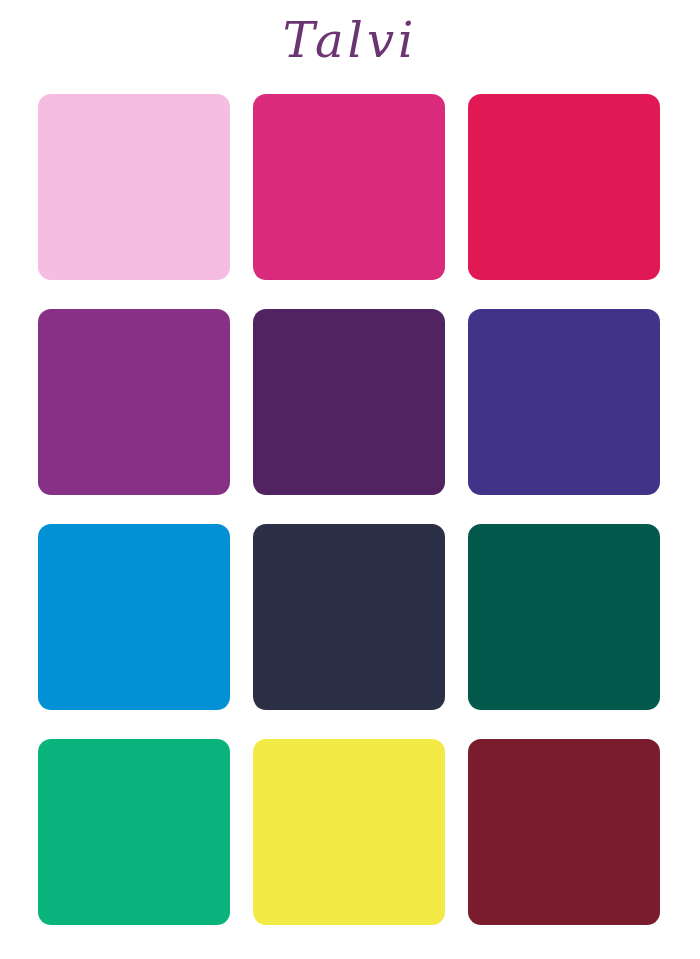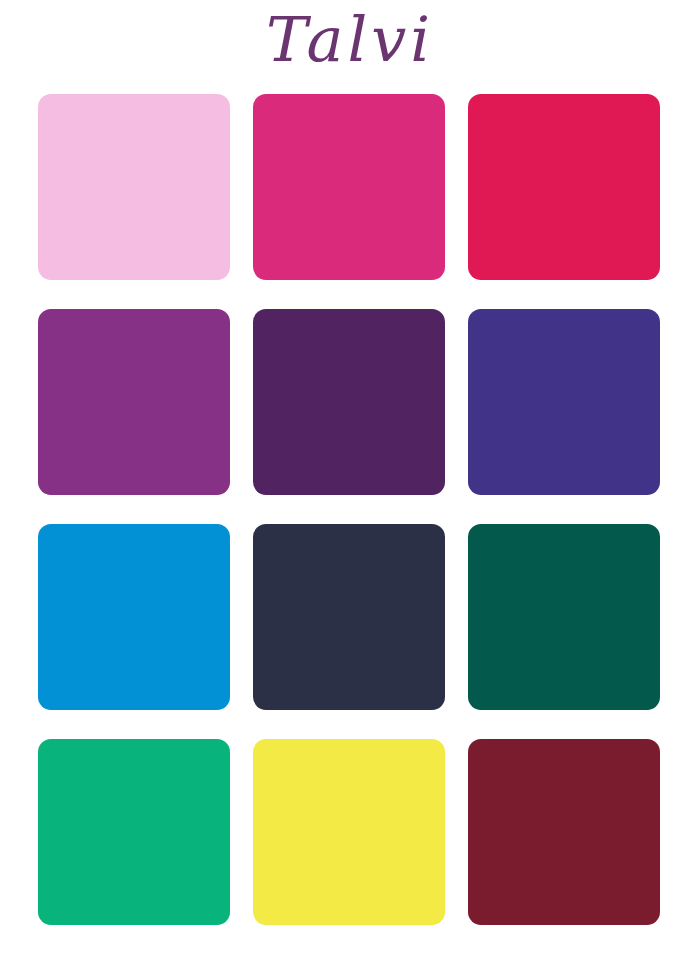--- a/index.html
+++ b/index.html
@@ -23,21 +23,21 @@
     box-sizing: border-box;
   }
 
   .palette-title {
     position: absolute;
     top: 2px;
     left: 0;
     width: 700px;
     text-align: center;
     font-family: "DejaVu Serif", serif;
-    font-size: 62px;
+    font-size: 48px;
     line-height: 76px;
     font-weight: 400;
     font-style: italic;
     letter-spacing: 4px;
     color: #6B3571;
     -webkit-font-smoothing: antialiased;
   }
 
   .swatch-grid {
     position: absolute;

